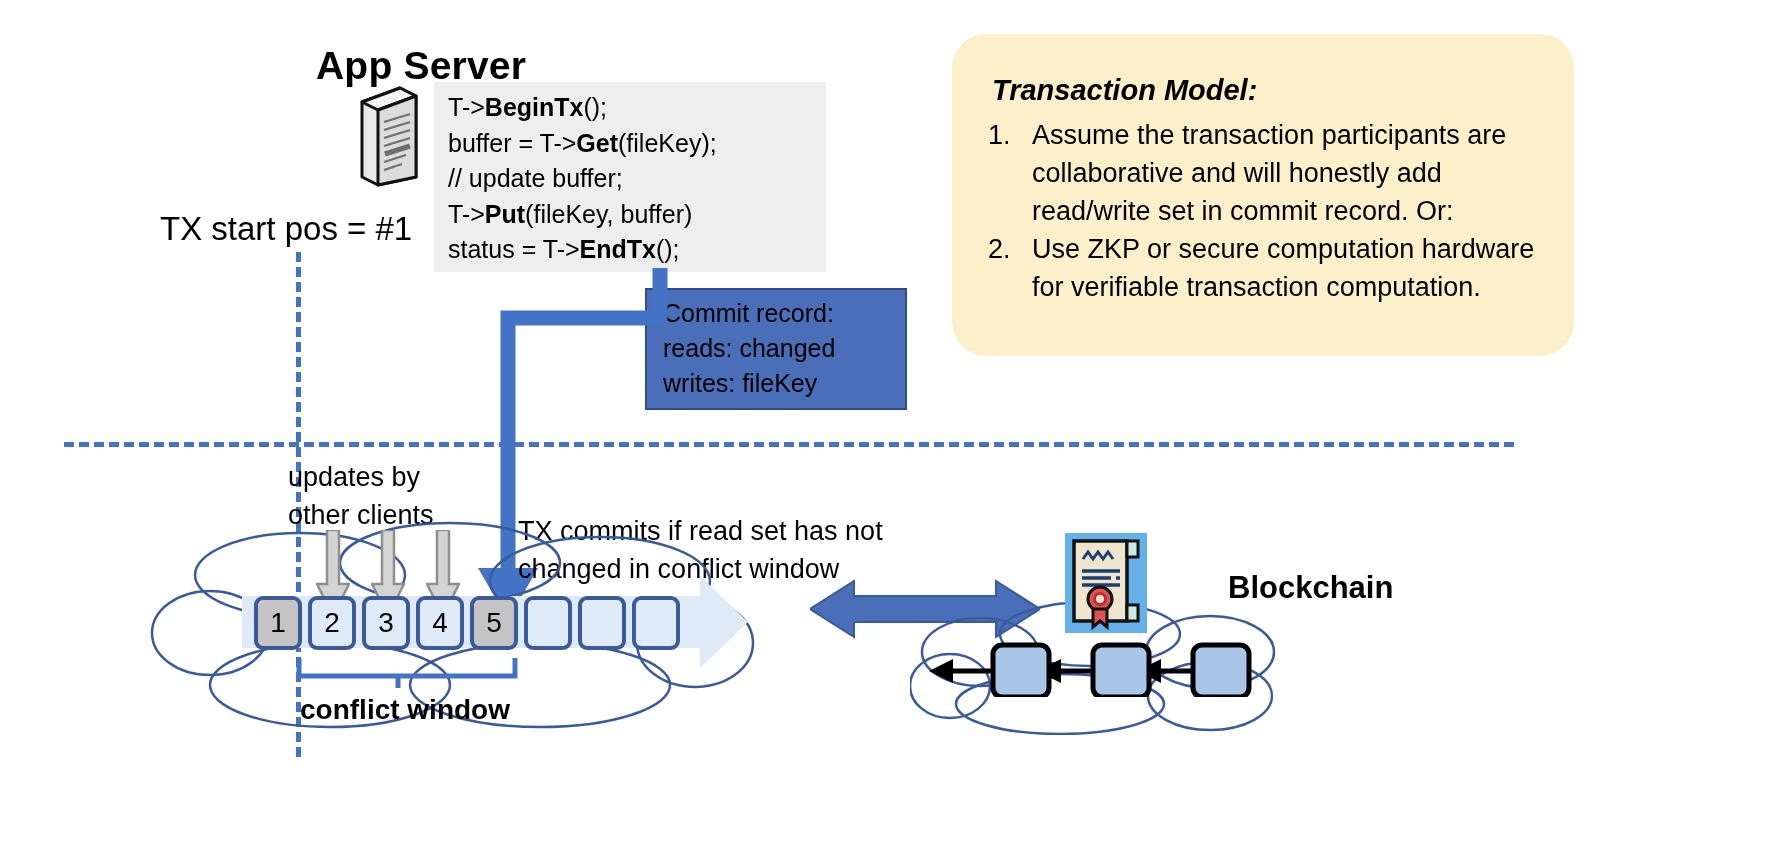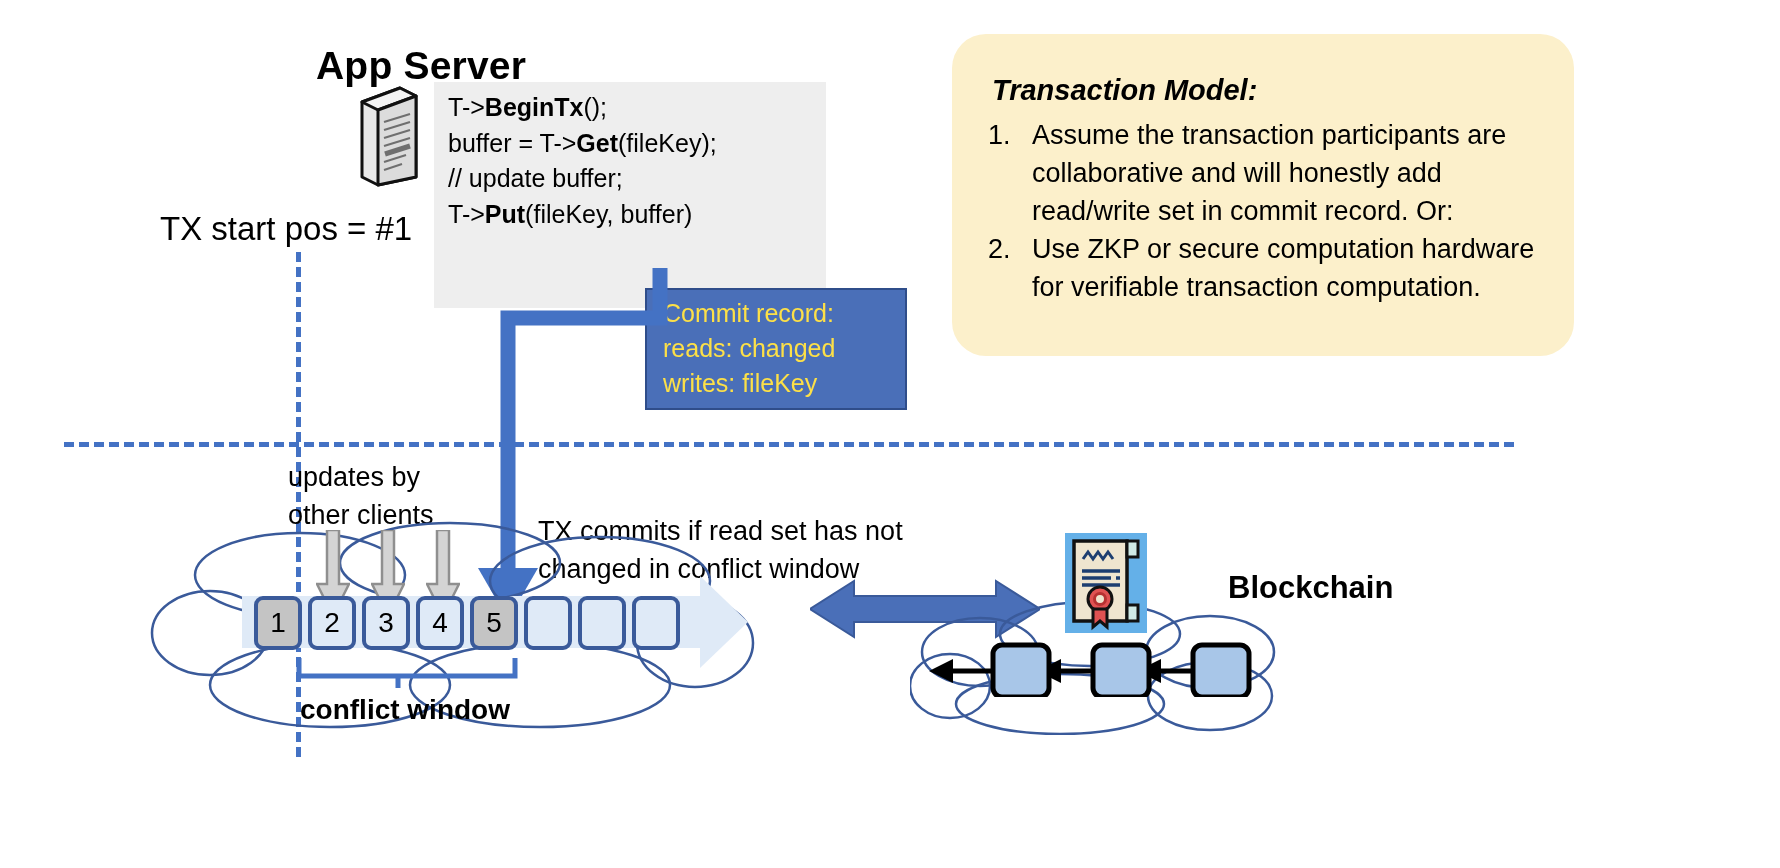--- a/index.html
+++ b/index.html
@@ -6,58 +6,58 @@
   body{width:1780px;height:868px;position:relative;overflow:hidden;
        font-family:"Liberation Sans","DejaVu Sans",sans-serif;color:#000;}
 
   .abs{position:absolute;}
 
   
   #app-server-title{left:316px;top:44px;font-size:39px;font-weight:bold;letter-spacing:.2px;}
 
   #server-icon{left:358px;top:84px;width:62px;height:105px;}
 
-  #code-box{left:434px;top:82px;width:392px;height:226px;background:#eeeeee;}
+  #code-box{left:434px;top:82px;width:392px;height:190px;background:#eeeeee;}
   #code-list{position:absolute;left:14px;top:8px;font-size:25px;line-height:35.5px;white-space:nowrap;}
   #code-list .ln{display:block;}
   #code-list b{font-weight:bold;}
 
   
   #tx-start-label{left:160px;top:210px;font-size:33px;}
 
   
   #tx-start-dashline{left:296px;top:252px;width:0;height:505px;
       border-left:5px dashed #4472c4;}
 
   
   #h-sep{left:64px;top:442px;width:1450px;height:0;border-top:5px dashed #4472c4;}
 
   
   #commit-record-box{left:645px;top:288px;width:258px;height:118px;background:#4a6fb8;
-      border:2px solid #2f4d8a;color:#fde047;}
+      border:2px solid #2f4d8a;color:#000000;}
   #commit-record-list{position:absolute;left:16px;top:6px;font-size:25px;line-height:35px;white-space:nowrap;}
   #commit-record-list .ln{display:block;}
 
   
   #commit-arrow{left:470px;top:268px;width:220px;height:370px;}
 
   
   #transaction-model-note{left:952px;top:34px;width:622px;height:322px;
       background:#fcf0cb;border-radius:34px;text-decoration:underline;}
   #tm-title{position:absolute;left:40px;top:40px;font-size:29px;font-style:italic;font-weight:bold;}
   #tm-list{position:absolute;left:36px;top:82px;width:560px;font-size:27px;line-height:38px;}
   .tm-item{display:flex;margin-bottom:0px;}
   .tm-num{width:44px;flex:0 0 44px;}
   .tm-txt{flex:1;}
 
   
   #updates-label{left:288px;top:458px;font-size:27px;line-height:38px;}
 
   
-  #tx-commits-label{left:518px;top:512px;font-size:27px;line-height:38px;margin-left:20px;}
+  #tx-commits-label{left:518px;top:512px;font-size:27px;line-height:38px;}
 
   
   #log-cloud{left:150px;top:515px;width:610px;height:215px;}
 
   
   #log-strip{left:242px;top:596px;width:470px;height:52px;background:#dfeaf7;}
   #log-arrowhead{left:700px;top:576px;width:0;height:0;
      border-top:46px solid transparent;border-bottom:46px solid transparent;
      border-left:48px solid #dfeaf7;}
 
@@ -106,20 +106,21 @@
     <line x1="27" y1="70" x2="52" y2="62" stroke="#6f6f6f" stroke-width="5"></line>
   </svg>
 </div>
 
 <div class="abs" id="code-box">
   <div id="code-list">
       <span class="ln"><span>T-&gt;</span><b>BeginTx</b><span>();</span></span>
       <span class="ln"><span>buffer = T-&gt;</span><b>Get</b><span>(fileKey);</span></span>
       <span class="ln"><span>// update buffer;</span><b></b><span></span></span>
       <span class="ln"><span>T-&gt;</span><b>Put</b><span>(fileKey, buffer)</span></span>
+      <span class="ln"><span>status = T-&gt;</span><b>EndTx</b><span>();</span></span>
     </div>
 </div>
 
 <div class="abs" id="tx-start-label">TX start pos = #1</div>
 <div class="abs" id="tx-start-dashline"></div>
 
 <div class="abs" id="h-sep"></div>
 
 <div class="abs" id="commit-record-box">
   <div id="commit-record-list">

